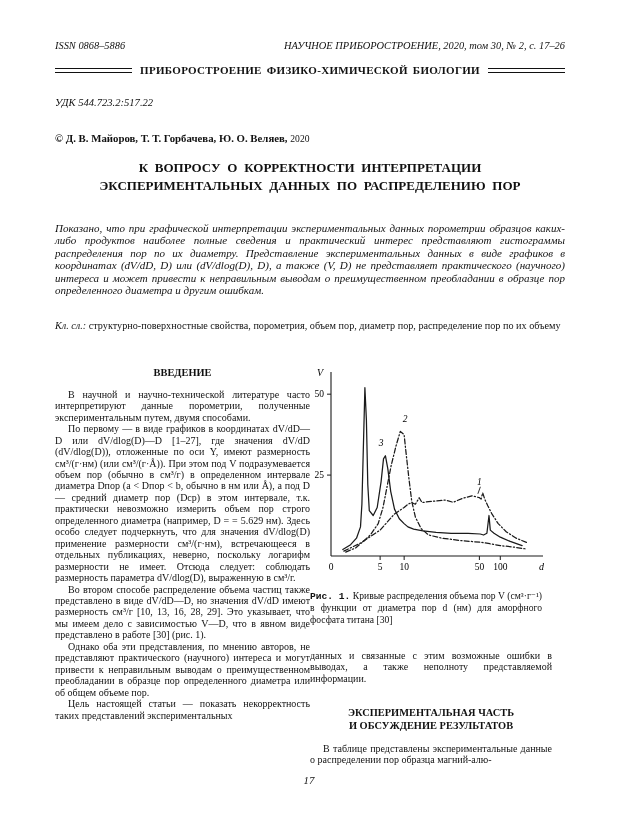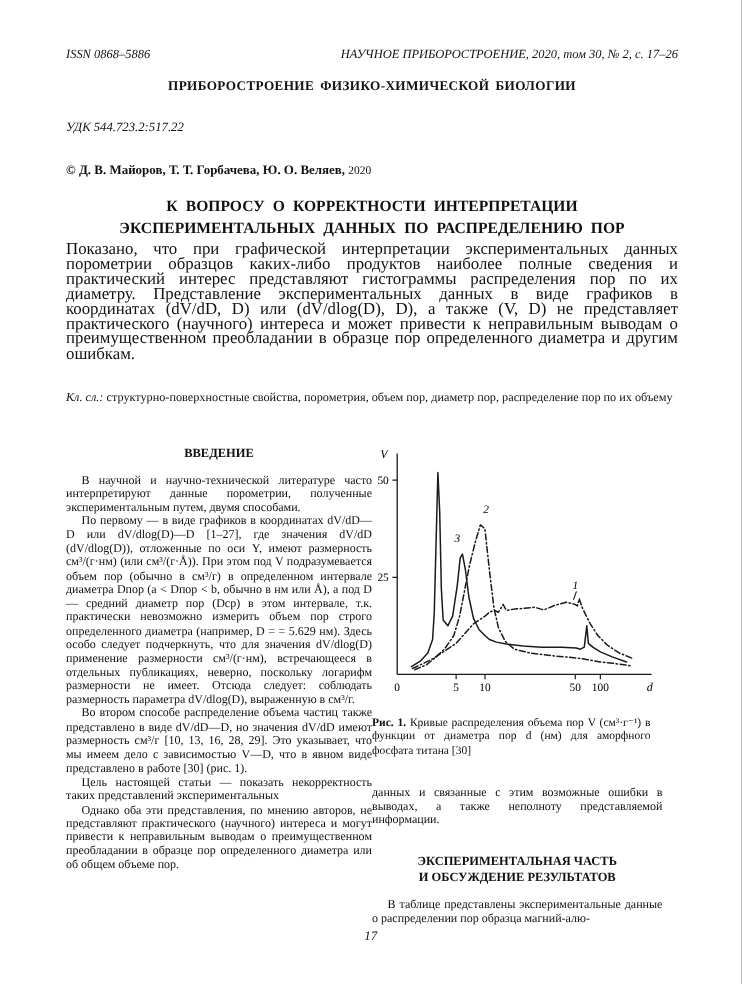--- a/index.html
+++ b/index.html
@@ -3,40 +3,40 @@
 <meta charset="utf-8">
 <style>
   html,body{margin:0;padding:0;background:#888;}
   .page{
     width:618px;height:820px;background:#ffffff;position:relative;
     box-sizing:border-box;padding:40px 53px 0 55px;
     font-family:"Liberation Serif","DejaVu Serif",serif;color:#111;
     overflow:hidden;
   }
   .hdr{display:flex;justify-content:space-between;font-style:italic;font-size:10.4px;}
-  .banner{display:flex;align-items:center;margin-top:13px;flex-direction:column;}
+  .banner{display:flex;align-items:center;margin-top:13px;}
   .banner .rule{flex:1;height:3px;border-top:1px solid #111;border-bottom:1px solid #111;}
   .banner .bt{font-weight:bold;font-size:11px;padding:0 8px;letter-spacing:.3px;word-spacing:2px;white-space:nowrap;}
   .udk{margin-top:21px;font-style:italic;font-size:10.6px;}
   .byline{margin-top:24px;font-size:10.8px;}
   .byline .names{font-weight:bold;}
   .byline .year{font-size:9.6px;}
   .title{margin-top:15px;text-align:center;font-weight:bold;font-size:13px;line-height:17.5px;word-spacing:3.5px;}
-  .abstract{margin-top:5px;font-size:14px;line-height:12.4px;text-align:justify;}
+  .abstract{margin-top:28px;font-size:11px;line-height:12.4px;text-align:justify;font-style:italic;}
   .kw{margin-top:24px;font-size:10.2px;line-height:12.4px;text-align:justify;}
   .kw .kwlab{font-style:italic;}
   .cols{margin-top:33px;display:flex;}
   .colL{width:255px;}
   .colR{width:242px;}
   .sechead{text-align:center;font-weight:bold;font-size:10.4px;line-height:13px;margin:0 0 10px 0;}
   .body-p{font-size:10px;line-height:11.45px;text-align:justify;margin:0;}
   .body-p.ind{text-indent:13px;}
   .fig{margin:0 0 4px 0;}
   .figcap{font-size:9.6px;line-height:11.6px;text-align:justify;width:232px;margin-top:6px;}
-  .figcap .capb{font-weight:bold;}
+  .figcap .capb{font-weight:bold;font-family:Liberation Mono, monospace;}
   .after-fig{margin-top:24px;}
   .r-sechead{margin-top:22px;margin-bottom:11px;}
   .pageno{position:absolute;bottom:34px;left:0;width:100%;text-align:center;font-size:10.8px;font-style:italic;}
   svg text{font-family:"Liberation Serif","DejaVu Serif",serif;}
 </style>
 </head>
 <body>
 
 <div class="page">
 
@@ -69,22 +69,22 @@
     <span class="kwlab">Кл. сл.:</span><span> структурно-поверхностные свойства, порометрия, объем пор, диаметр пор, распределение пор по их объему</span>
   </div>
 
   <div class="cols">
 
     <div class="colL">
       <div class="sechead">ВВЕДЕНИЕ</div>
       <p class="body-p ind">В научной и научно-технической литературе часто интерпретируют данные порометрии, полученные экспериментальным путем, двумя способами.</p>
       <p class="body-p ind">По первому — в виде графиков в координатах dV/dD—D или dV/dlog(D)—D [1–27], где значения dV/dD (dV/dlog(D)), отложенные по оси Y, имеют размерность см³/(г·нм) (или см³/(г·Å)). При этом под V подразумевается объем пор (обычно в см³/г) в определенном интервале диаметра Dпор (a &lt; Dпор &lt; b, обычно в нм или Å), а под D — средний диаметр пор (Dср) в этом интервале, т.к. практически невозможно измерить объем пор строго определенного диаметра (например, D = = 5.629 нм). Здесь особо следует подчеркнуть, что для значения dV/dlog(D) применение размерности см³/(г·нм), встречающееся в отдельных публикациях, неверно, поскольку логарифм размерности не имеет. Отсюда следует: соблюдать размерность параметра dV/dlog(D), выраженную в см³/г.</p>
       <p class="body-p ind">Во втором способе распределение объема частиц также представлено в виде dV/dD—D, но значения dV/dD имеют размерность см³/г [10, 13, 16, 28, 29]. Это указывает, что мы имеем дело с зависимостью V—D, что в явном виде представлено в работе [30] (рис. 1).</p>
+      <p class="body-p ind">Однако оба эти представления, по мнению авторов, не представляют практического (научного) интереса и могут привести к неправильным выводам о преимущественном преобладании в образце пор определенного диаметра или об общем объеме пор.</p>
       <p class="body-p ind">Цель настоящей статьи — показать некорректность таких представлений экспериментальных</p>
-      <p class="body-p ind">Однако оба эти представления, по мнению авторов, не представляют практического (научного) интереса и могут привести к неправильным выводам о преимущественном преобладании в образце пор определенного диаметра или об общем объеме пор.</p>
     </div>
 
     <div class="colR">
       <div class="fig">
         <svg id="chart-svg" width="236" height="214" viewBox="0 0 236 214">
             <line x1="21" y1="6" x2="21" y2="190" stroke="#1a1a1a" stroke-width="1.1"></line>
             <line x1="21" y1="190" x2="233" y2="190" stroke="#1a1a1a" stroke-width="1.1"></line>
             <line x1="17" y1="109.0909090909091" x2="21" y2="109.0909090909091" stroke="#1a1a1a" stroke-width="1"></line>
             <text x="14" y="112.0909090909091" text-anchor="end" font-size="9.5">25</text>
             <line x1="17" y1="28.181818181818187" x2="21" y2="28.181818181818187" stroke="#1a1a1a" stroke-width="1"></line>

